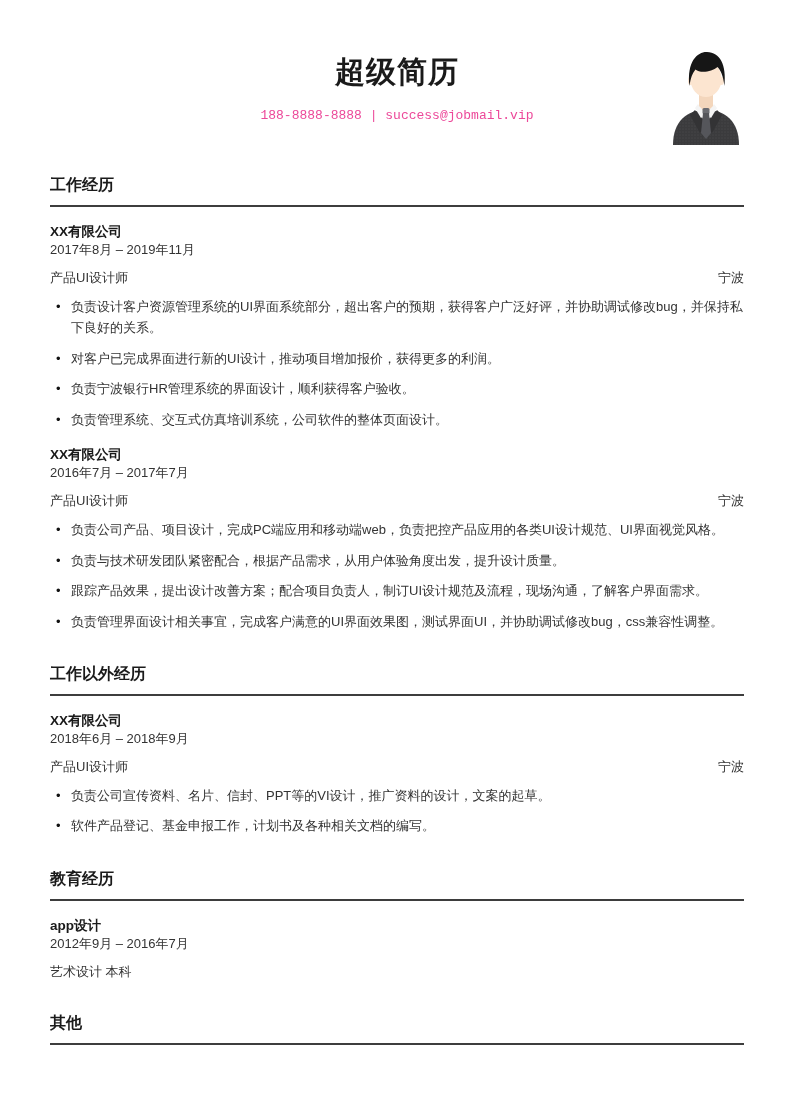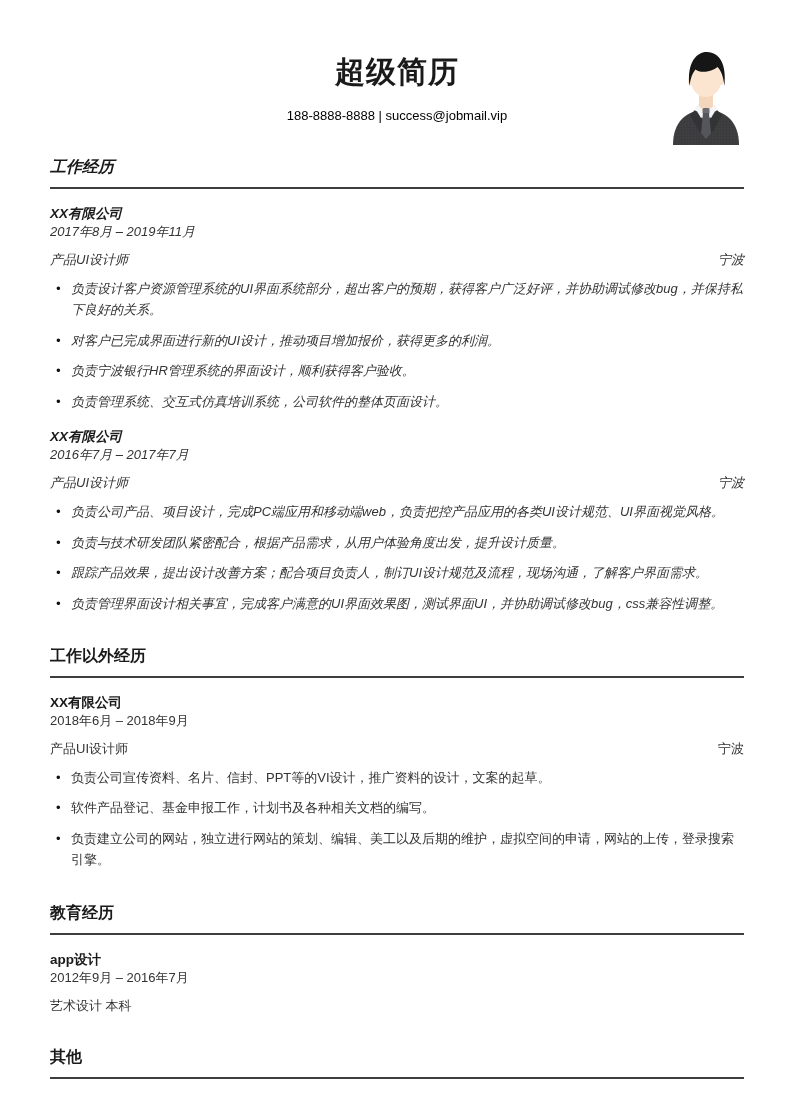--- a/index.html
+++ b/index.html
@@ -6,26 +6,26 @@
   html, body { background:#ffffff; }
   body {
     width:794px; min-height:1107px; margin:0 auto;
     font-family:"Liberation Sans","DejaVu Sans",sans-serif;
     color:#333333;
   }
   .page { position:relative; width:794px; min-height:1107px; padding:48px 50px 40px; background:#ffffff; }
 
   
   .title { text-align:center; font-size:30px; font-weight:700; color:#1a1a1a; letter-spacing:1px; margin-top:4px; }
-  .contact { text-align:center; font-size:13px; color:#000000; margin-top:15px; }
+  .contact { text-align:center; font-size:13px; color:#ec4899; margin-top:15px;font-family:Liberation Mono, monospace; }
   .avatar { position:absolute; top:44px; right:52px; width:72px; height:101px; overflow:hidden; }
 
   
   section { margin-top:32px; }
-  section.first { margin-top:34px;font-style:italic; }
+  section.first { margin-top:52px; }
   .sec-h { font-size:16px; font-weight:700; color:#1a1a1a; padding-bottom:9px; border-bottom:2px solid #3d3d3d; }
 
   .row { display:flex; justify-content:space-between; align-items:baseline; font-size:13px; color:#333; }
   .row.top { margin-top:16px;flex-direction:column; }
   .row.sub { margin-top:10px; }
   .company { font-weight:700; color:#1a1a1a; font-size:13.5px; }
 
   ul.bullets { list-style:none; margin-top:5px; }
   ul.bullets li { position:relative; padding-left:21px; margin-top:9px; font-size:13px; line-height:1.65; color:#333; }
   ul.bullets li::before { content:"\2022"; position:absolute; left:6px; top:0; color:#111; }
@@ -119,21 +119,20 @@
         <span class="company">XX有限公司</span>
         <span class="date">2018年6月 – 2018年9月</span>
       </div>
       <div class="row sub">
         <span>产品UI设计师</span>
         <span>宁波</span>
       </div>
       <ul class="bullets">
         <li>负责公司宣传资料、名片、信封、PPT等的VI设计，推广资料的设计，文案的起草。</li>
         <li>软件产品登记、基金申报工作，计划书及各种相关文档的编写。</li>
-        <li>负责建立公司的网站，独立进行网站的策划、编辑、美工以及后期的维护，虚拟空间的申请，网站的上传，登录搜索引擎。</li>
       </ul>
     </div>
   </section>
 
   <section>
     <h2 class="sec-h">教育经历</h2>
 
     <div class="entry">
       <div class="row top">
         <span class="company">app设计</span>

